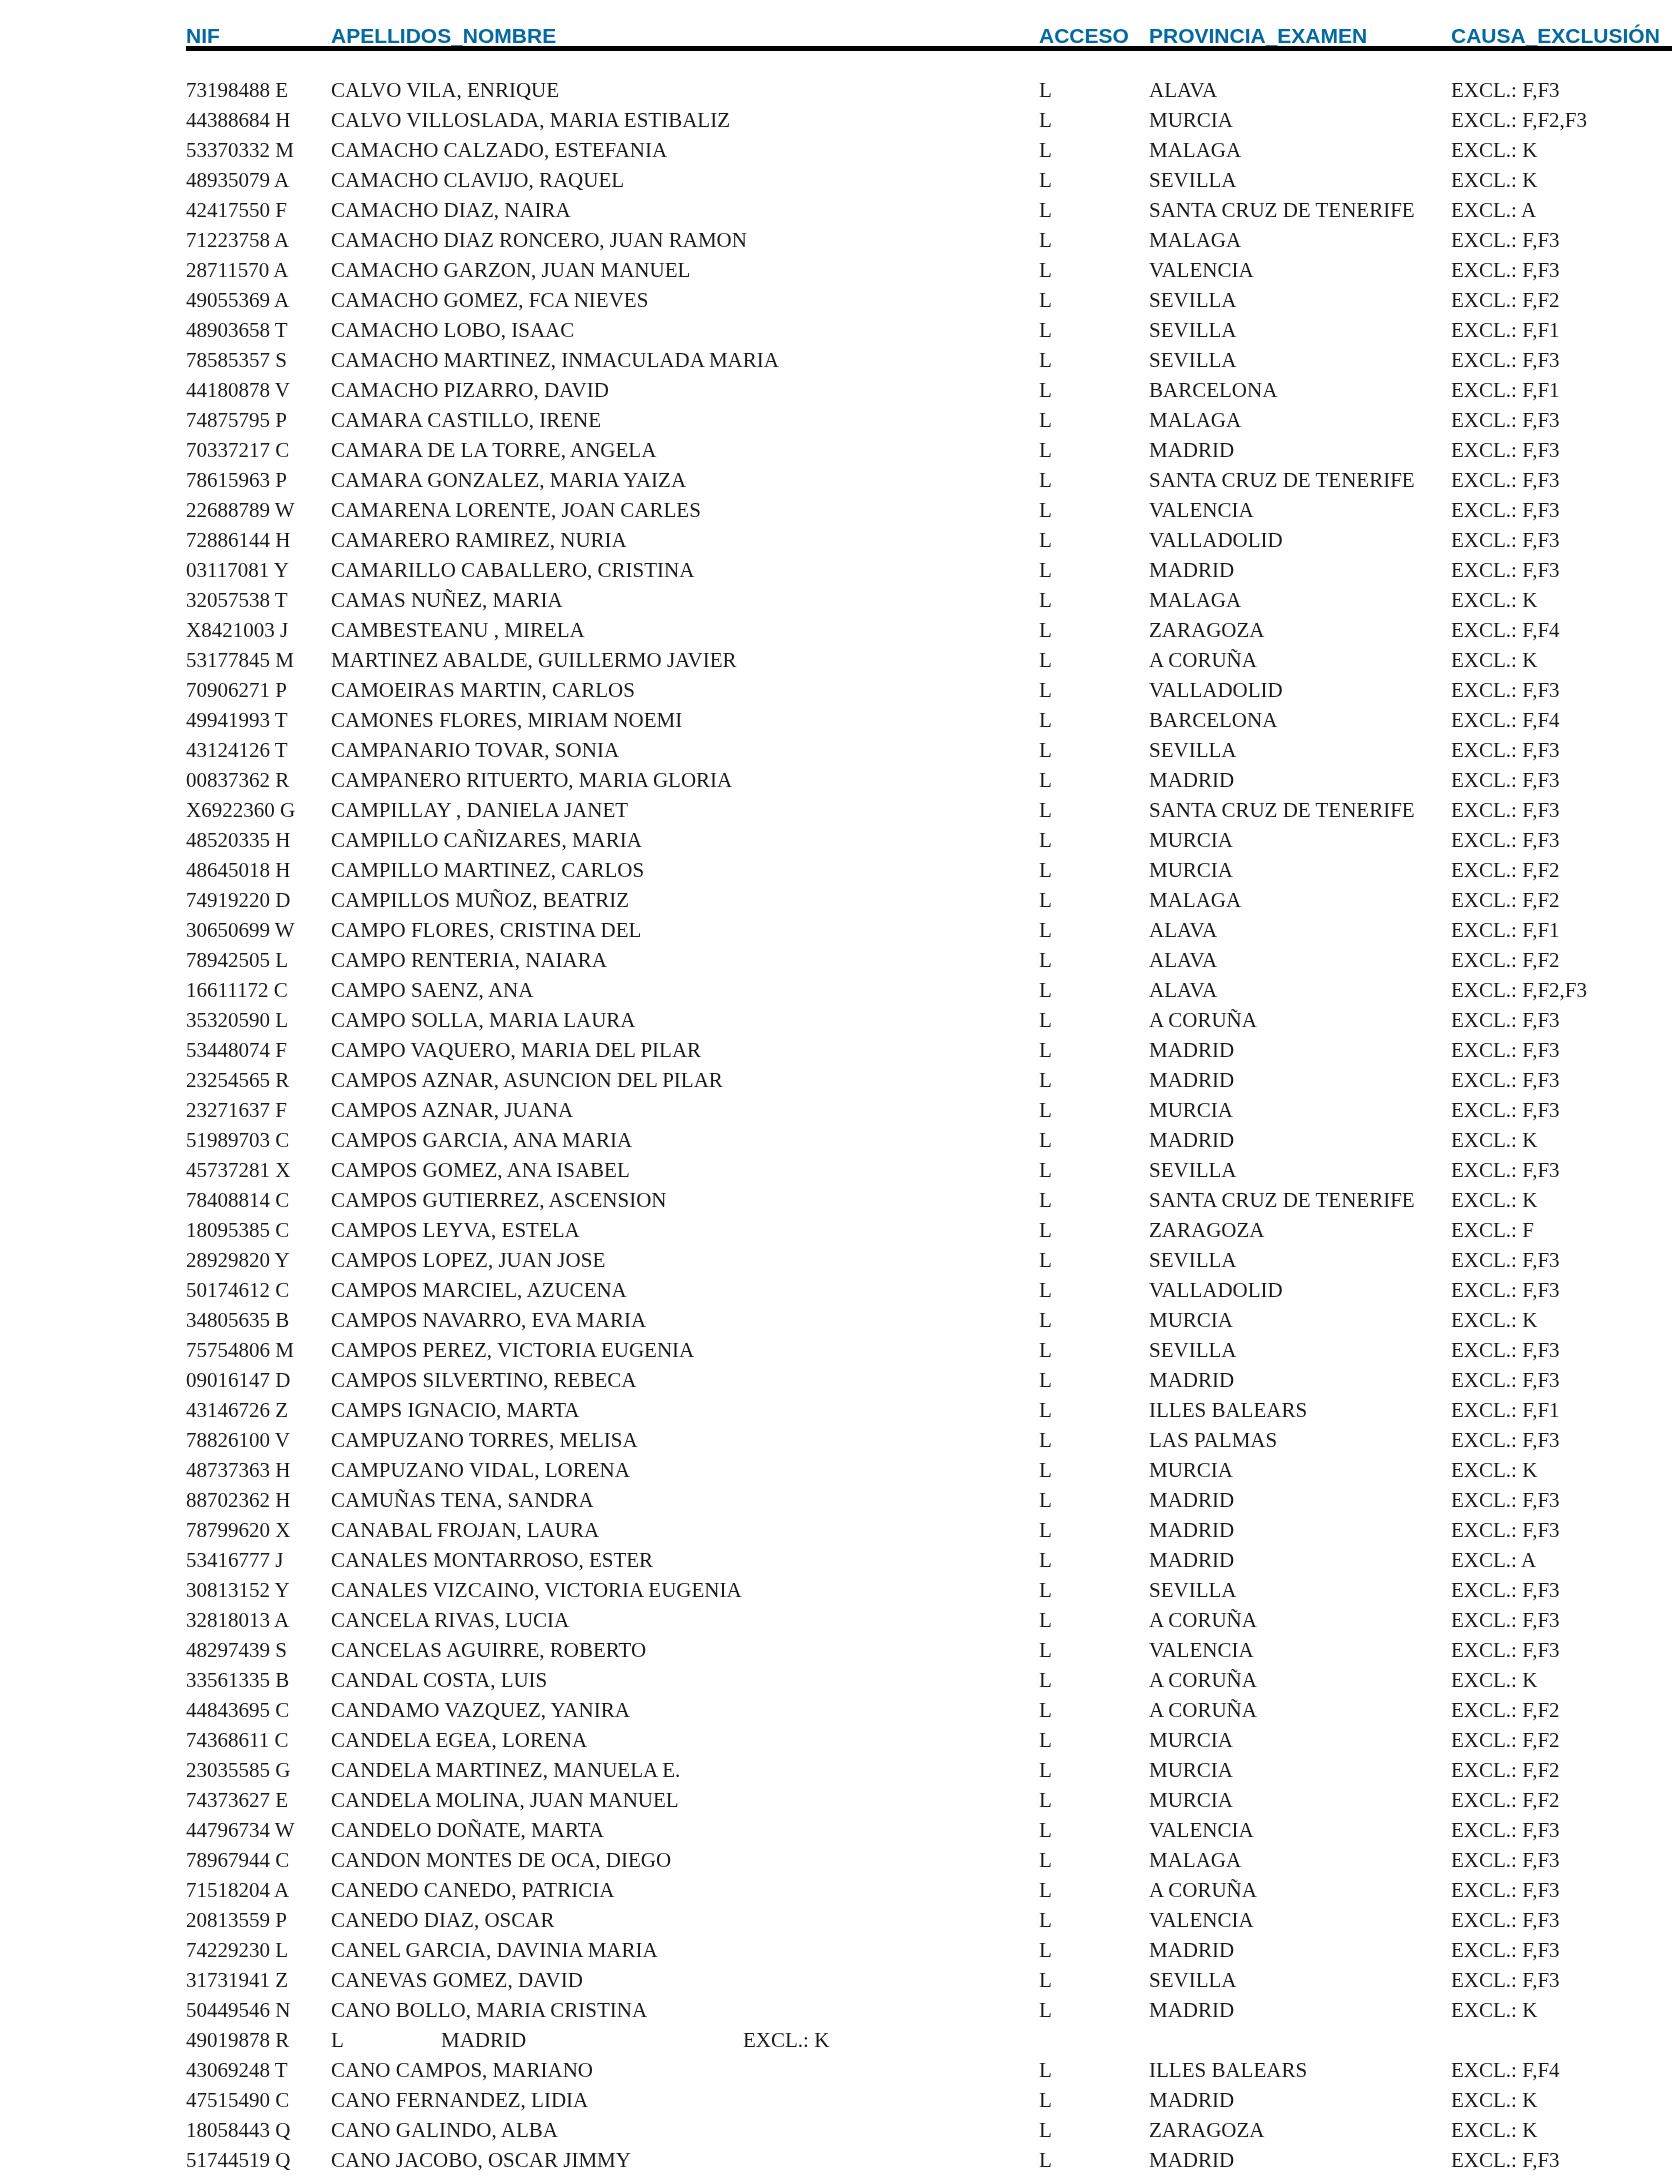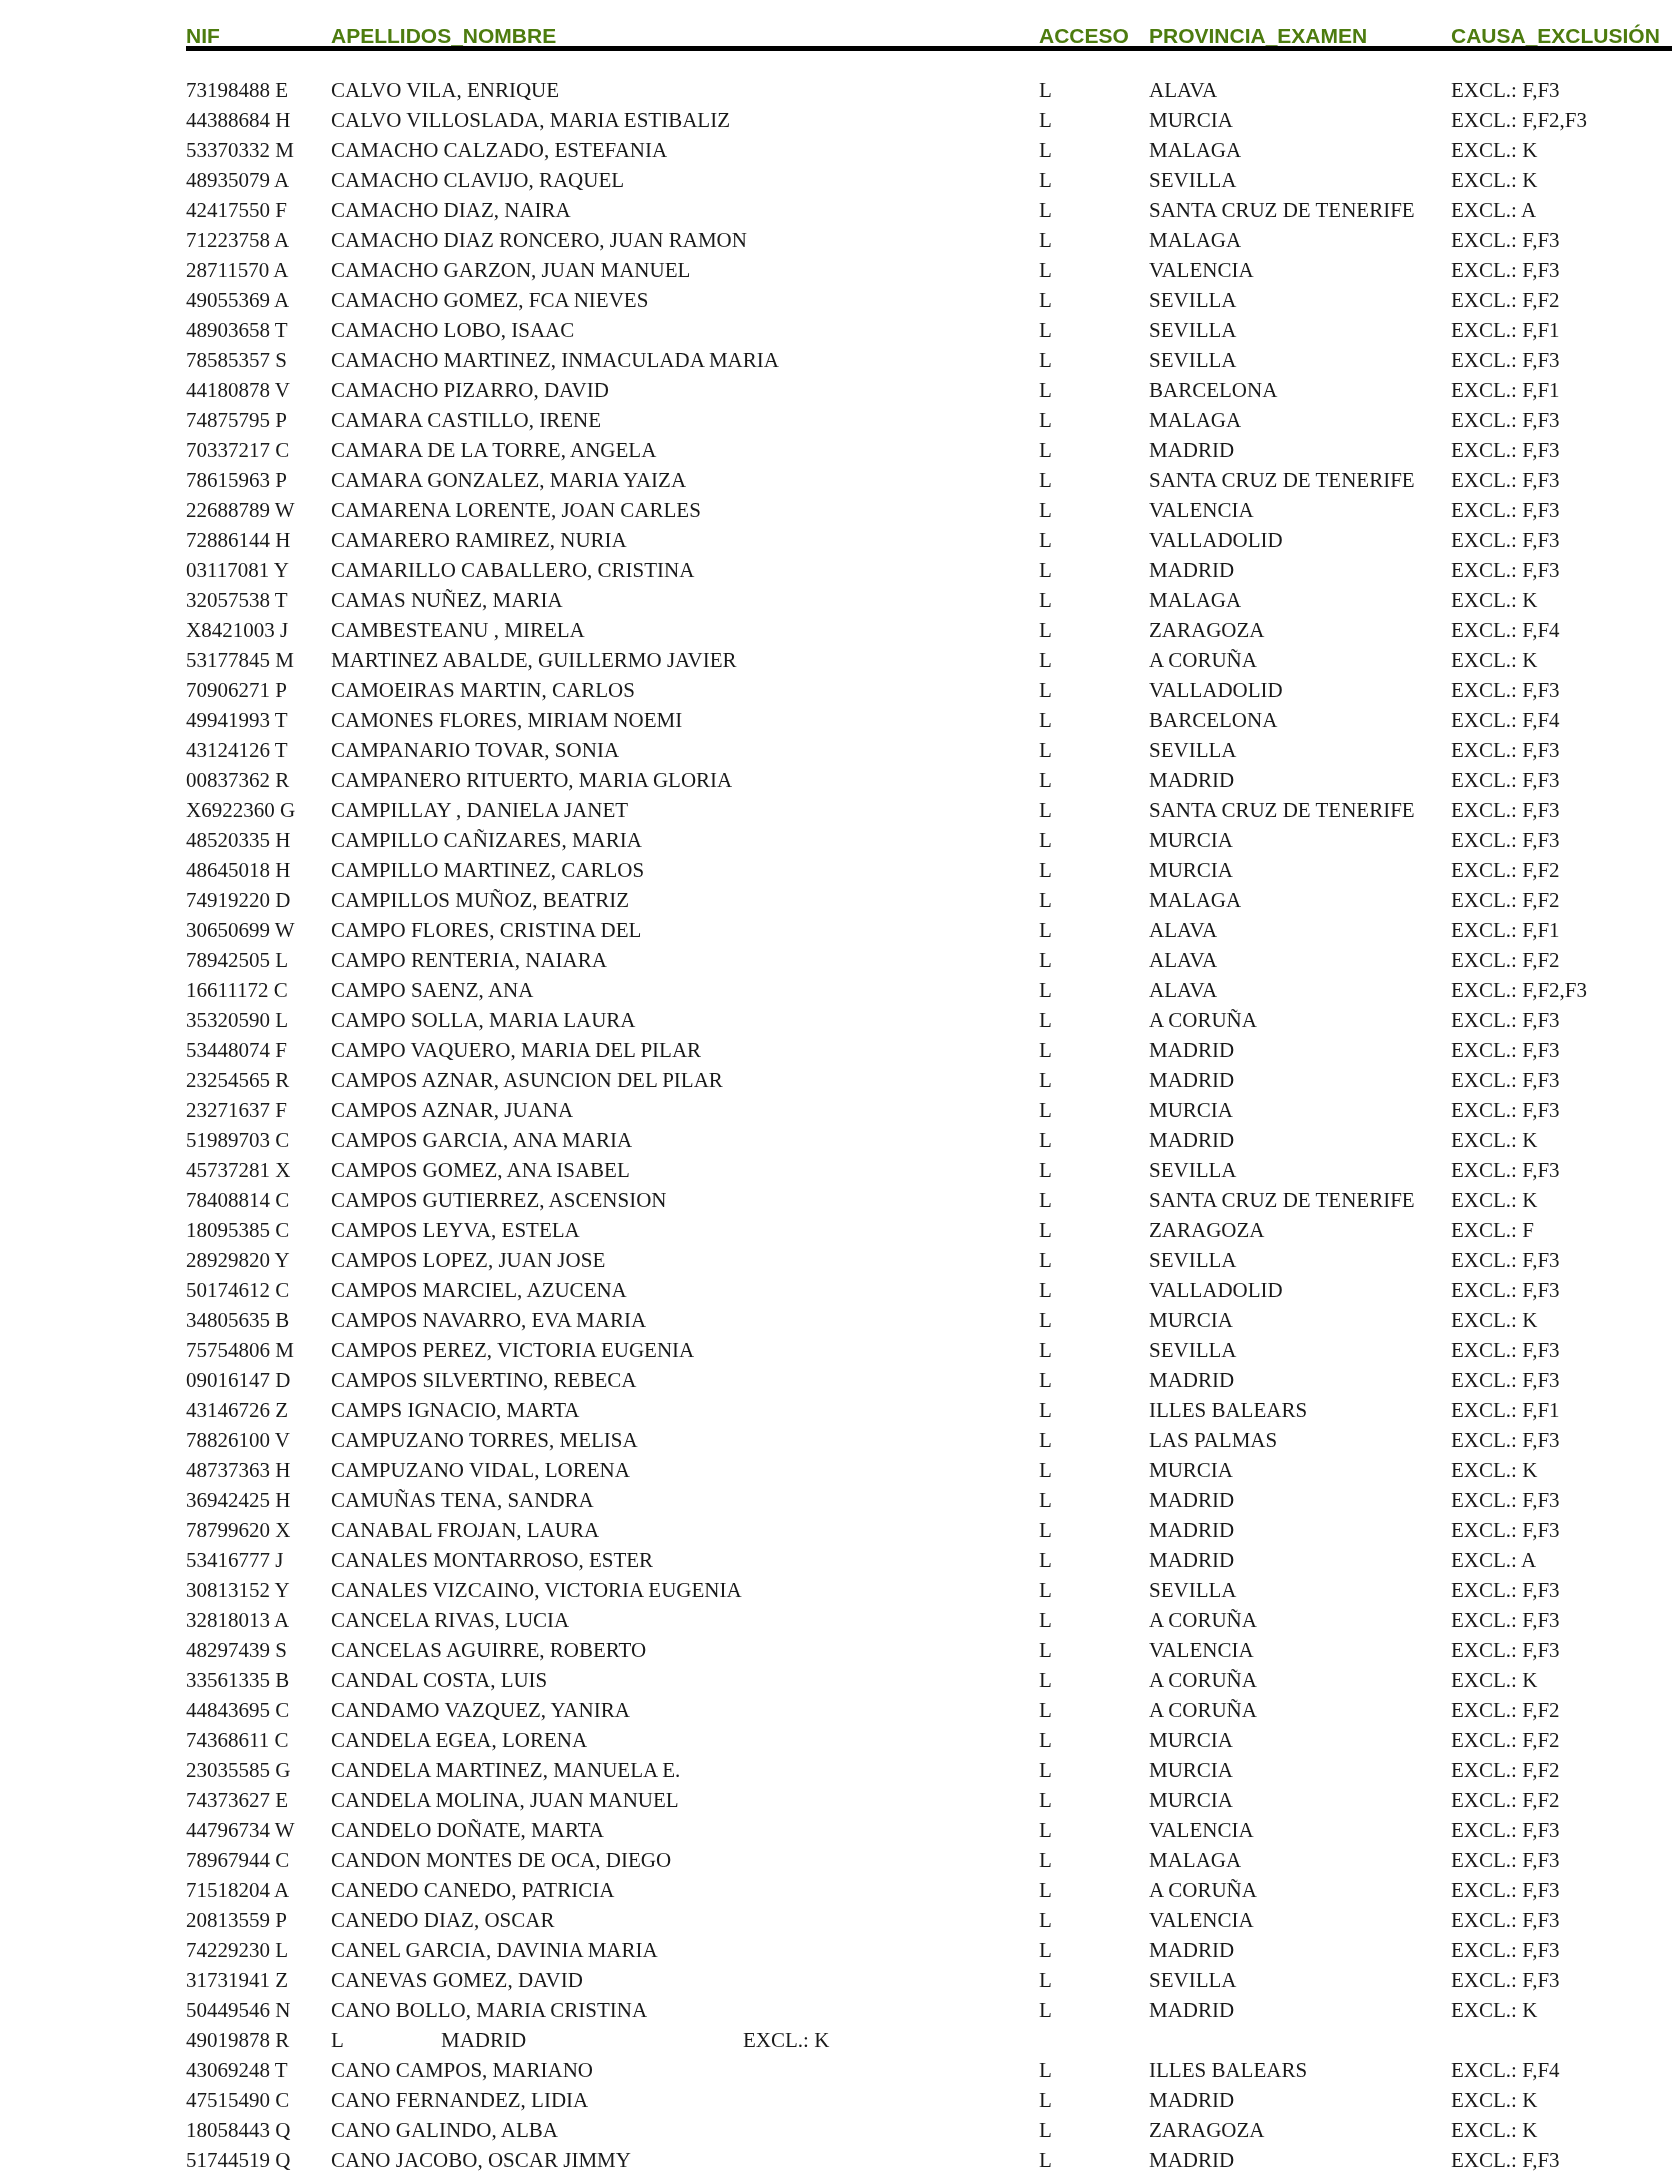--- a/index.html
+++ b/index.html
@@ -12,21 +12,21 @@
     overflow: hidden;
   }
   .page { padding: 20.4px 0 0 186px; }
   .trow { display: flex; align-items: center; height: 30px; }
   .cell { font-size: 21px; white-space: nowrap; line-height: 1; }
   .c-nif   { width: 145px; }
   .c-name  { width: 708px; }
   .c-acc   { width: 110px; }
   .c-prov  { width: 302px; }
   .c-causa { width: 209px; }
-  .header-row { font-weight: bold; height: 31px; border-bottom: 5.5px solid #000000; color: #4d7c0f; align-items: flex-start; }
+  .header-row { font-weight: bold; height: 31px; border-bottom: 5.5px solid #000000; color: #0369a1; align-items: flex-start; }
   .header-row .cell { font-size: 21px; padding-top: 4.7px; }
   #rows { padding-top: 24px; font-family: Liberation Serif, serif; }
 </style>
 </head>
 <body>
 
 <div class="page">
   <div>
     <div class="trow header-row">
       <div class="cell c-nif">NIF</div>
@@ -359,21 +359,21 @@
           <div class="cell c-causa">EXCL.: F,F3</div>
         </div>
         <div class="trow">
           <div class="cell c-nif">48737363 H</div>
           <div class="cell c-name">CAMPUZANO VIDAL, LORENA</div>
           <div class="cell c-acc">L</div>
           <div class="cell c-prov">MURCIA</div>
           <div class="cell c-causa">EXCL.: K</div>
         </div>
         <div class="trow">
-          <div class="cell c-nif">36942425 H</div>
+          <div class="cell c-nif">88702362 H</div>
           <div class="cell c-name">CAMUÑAS TENA, SANDRA</div>
           <div class="cell c-acc">L</div>
           <div class="cell c-prov">MADRID</div>
           <div class="cell c-causa">EXCL.: F,F3</div>
         </div>
         <div class="trow">
           <div class="cell c-nif">78799620 X</div>
           <div class="cell c-name">CANABAL FROJAN, LAURA</div>
           <div class="cell c-acc">L</div>
           <div class="cell c-prov">MADRID</div>

